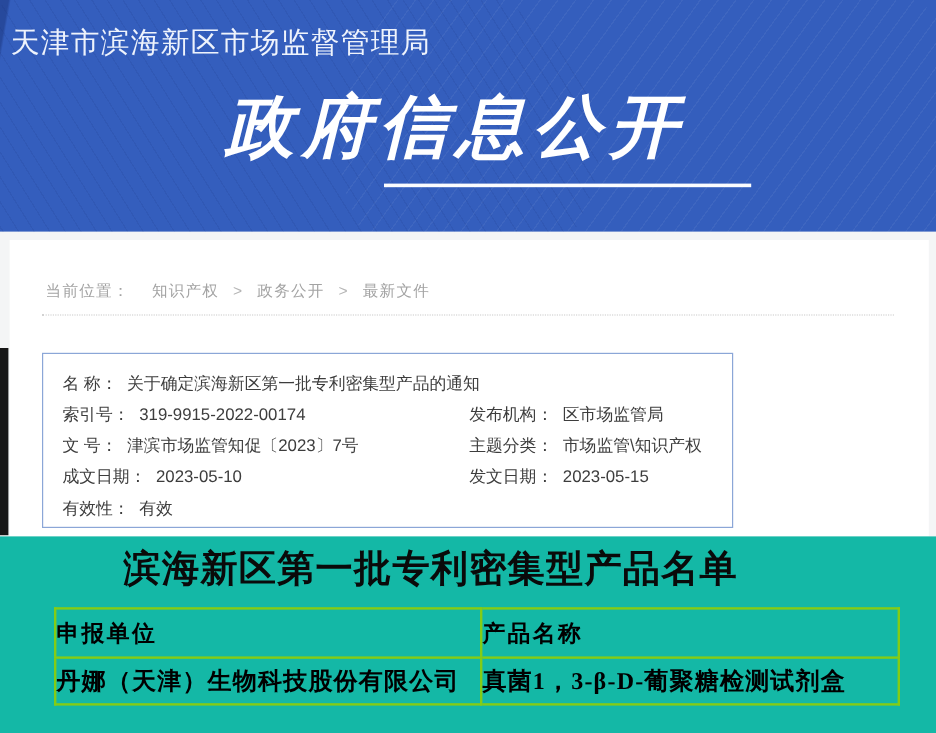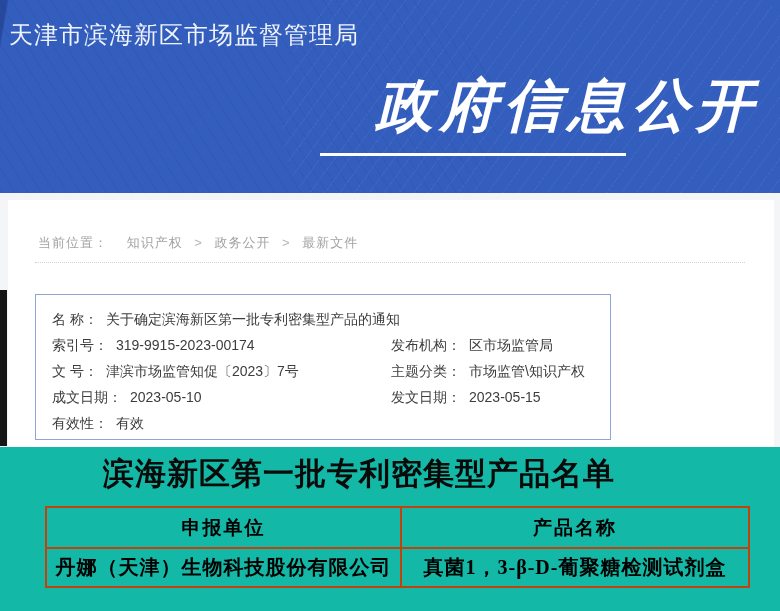--- a/index.html
+++ b/index.html
@@ -35,21 +35,21 @@
       transparent 1px, transparent 11px);
     border-radius: 50%;
     transform: rotate(-6deg);
   }
   .org-name {
     position: absolute; left: 9px; top: 19px; z-index: 3;
     font-size: 24px; font-weight: 500; color: #eef3fc; letter-spacing: 1px;
   }
   .page-title {
     position: absolute; left: 0; top: 68px; width: 760px; z-index: 3;
-    text-align: right;
+    text-align: center;
     font-size: 57px; font-weight: 900; font-style: italic;
     letter-spacing: 7px; color: #ffffff;
   }
   .title-underline {
     position: absolute; left: 320px; top: 153px; width: 306px; height: 3px;
     background: #fbfcfe; z-index: 3;
   }
 
   
   .content-card {
@@ -97,21 +97,21 @@
     text-align: center;
     font-size: 31px; font-weight: 800; color: #0a0a0a; letter-spacing: 1px;
   }
   .doc-table {
     position: absolute; left: 45px; top: 59px; width: 703px;
     border-collapse: collapse; table-layout: fixed;
   }
   .doc-table col.c1 { width: 355px; }
   .doc-table col.c2 { width: 348px; }
   .doc-table th, .doc-table td {
-    border: 2px solid #c2410c; text-align: center; vertical-align: middle;
+    border: 2px solid #84cc16; text-align: left; vertical-align: middle;
   }
   .doc-table th {
     height: 41px; font-size: 19px; font-weight: 800;
     letter-spacing: 2px; color: #000;
     font-family: "Liberation Sans", sans-serif;
   }
   .doc-table td {
     height: 39px; font-size: 20px; font-weight: 700;
     letter-spacing: 1px; color: #000;
     font-family: "Liberation Serif", "DejaVu Serif", serif;
@@ -142,21 +142,21 @@
 <div class="info-box">
   <div class="info-row">
     <div class="info-cell">
       <span class="info-label">名 称：</span>
       <span class="info-value">关于确定滨海新区第一批专利密集型产品的通知</span>
     </div>
   </div>
   <div class="info-row">
     <div class="info-cell left">
       <span class="info-label">索引号：</span>
-      <span class="info-value">319-9915-2023-00174</span>
+      <span class="info-value">319-9915-2022-00174</span>
     </div>
     <div class="info-cell">
       <span class="info-label">发布机构：</span>
       <span class="info-value">区市场监管局</span>
     </div>
   </div>
   <div class="info-row">
     <div class="info-cell left">
       <span class="info-label">文 号：</span>
       <span class="info-value">津滨市场监管知促〔2023〕7号</span>

